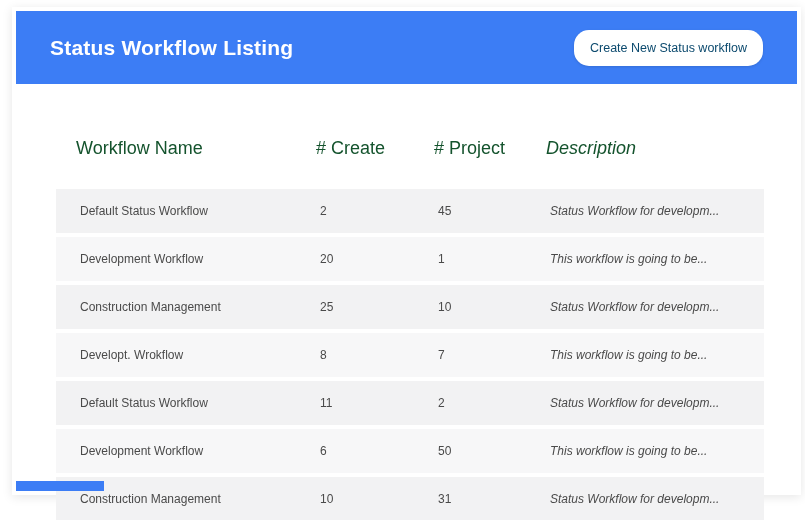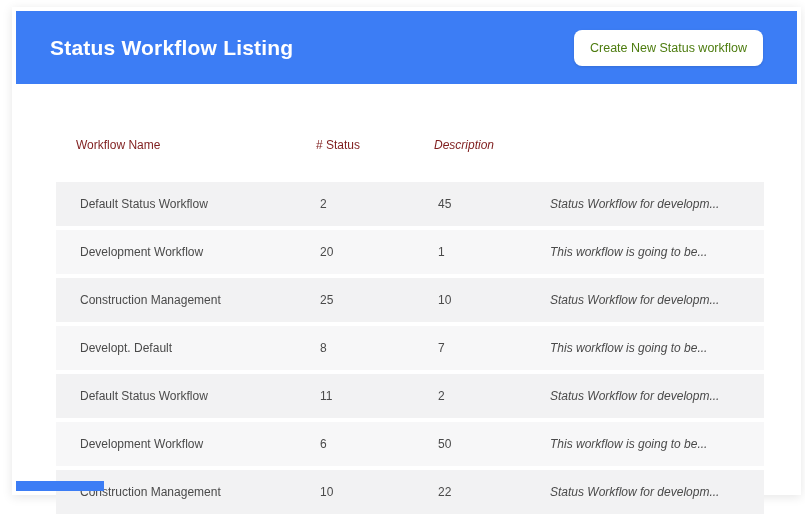--- a/index.html
+++ b/index.html
@@ -28,38 +28,38 @@
     padding: 0 30px 0 30px;
   }
   .app-title {
     color: #ffffff;
     font-size: 21px;
     font-weight: bold;
     letter-spacing: 0.2px;
   }
   .create-btn {
     background: #ffffff;
-    color: #4d7c0f;
+    color: #0c4a6e;
     border: none;
-    border-radius: 8px;
+    border-radius: 15px;
     font-family: "Liberation Sans", sans-serif;
     font-size: 12.5px;
     padding: 11px 16px;
     cursor: pointer;
     box-shadow: 0 1px 3px rgba(0,0,0,0.12);
   }
   .table-wrap {
     padding: 42px 25px 0 32px;
   }
   .thead {
     display: flex;
     align-items: center;
     padding: 0 0 22px 20px;
-    color: #7f1d1d;
-    font-size: 12px;
+    color: #14532d;
+    font-size: 18px;
   }
   .row {
     display: flex;
     align-items: center;
     height: 44px;
     background: #f2f2f3;
     margin-bottom: 1px;
     padding-left: 20px;
     font-size: 12px;
     color: #4a4a4a;
@@ -88,21 +88,22 @@
 
   <div class="app-header">
     <div class="app-title">Status Workflow Listing</div>
     <button class="create-btn">Create New Status workflow</button>
   </div>
 
   <div class="table-wrap">
 
     <div class="thead">
       <div class="col-name">Workflow Name</div>
-      <div class="col-status"># Status</div>
+      <div class="col-status"># Create</div>
+      <div class="col-project"># Project</div>
       <div class="col-desc">Description</div>
     </div>
 
     <div>
         <div class="row">
           <div class="col-name">Default Status Workflow</div>
           <div class="col-status">2</div>
           <div class="col-project">45</div>
           <div class="col-desc">Status Workflow for developm...</div>
         </div>
@@ -112,41 +113,41 @@
           <div class="col-project">1</div>
           <div class="col-desc">This workflow is going to be...</div>
         </div>
         <div class="row">
           <div class="col-name">Construction Management</div>
           <div class="col-status">25</div>
           <div class="col-project">10</div>
           <div class="col-desc">Status Workflow for developm...</div>
         </div>
         <div class="row alt">
-          <div class="col-name">Developt. Default</div>
+          <div class="col-name">Developt. Wrokflow</div>
           <div class="col-status">8</div>
           <div class="col-project">7</div>
           <div class="col-desc">This workflow is going to be...</div>
         </div>
         <div class="row">
           <div class="col-name">Default Status Workflow</div>
           <div class="col-status">11</div>
           <div class="col-project">2</div>
           <div class="col-desc">Status Workflow for developm...</div>
         </div>
         <div class="row alt">
           <div class="col-name">Development Workflow</div>
           <div class="col-status">6</div>
           <div class="col-project">50</div>
           <div class="col-desc">This workflow is going to be...</div>
         </div>
         <div class="row">
           <div class="col-name">Construction Management</div>
           <div class="col-status">10</div>
-          <div class="col-project">22</div>
+          <div class="col-project">31</div>
           <div class="col-desc">Status Workflow for developm...</div>
         </div>
       </div>
 
   </div>
 
   <div class="footer-accent"></div>
 
 </div>
 

